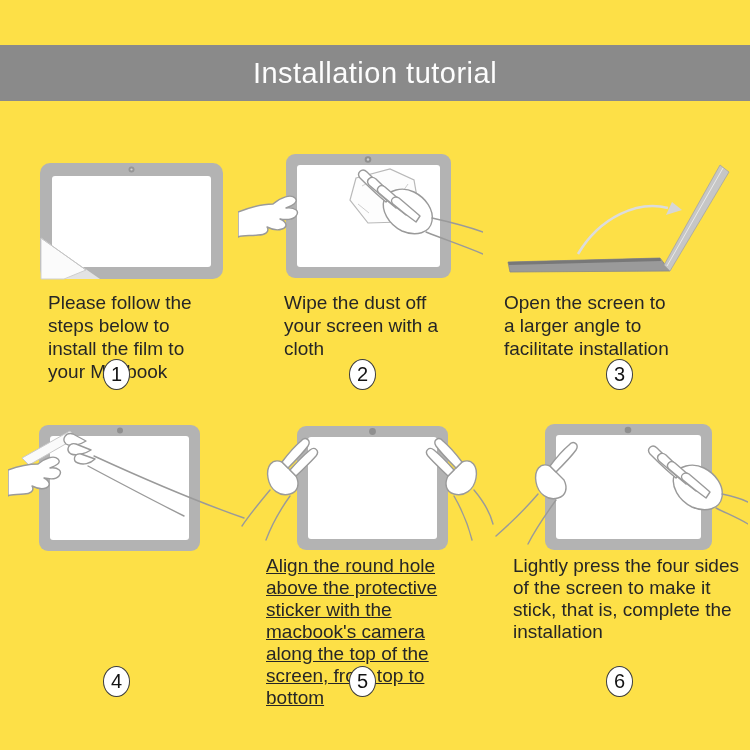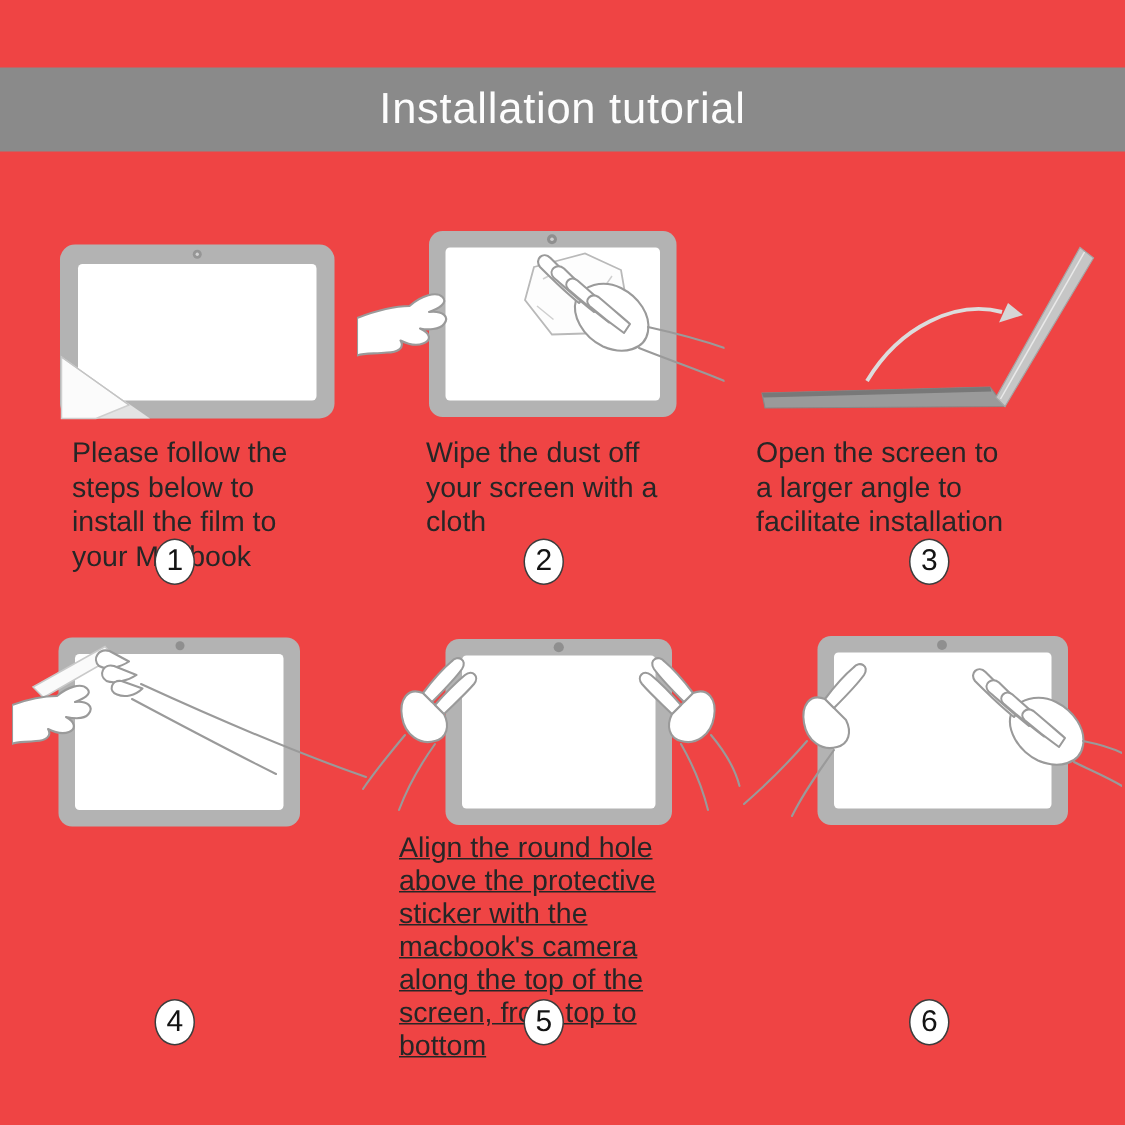--- a/index.html
+++ b/index.html
@@ -1,16 +1,16 @@
 <!DOCTYPE html>
 <html><head>
 <meta charset="utf-8">
 <style>
   html,body{margin:0;padding:0;background:#fff;}
-  .page{position:relative;width:750px;height:750px;background:#ef4444;overflow:hidden;
+  .page{position:relative;width:750px;height:750px;background:#fde047;overflow:hidden;
         font-family:"Liberation Sans", sans-serif;}
   .banner{position:absolute;left:0;top:45px;width:750px;height:56px;
           display:flex;align-items:center;justify-content:center;}
   .banner-title{font-size:29px;letter-spacing:0.5px;}
   .illu{position:absolute;}
   .caption{position:absolute;font-size:19px;color:#262626;line-height:23px;}
   .caption.r2{line-height:22px;}
   .badge{position:absolute;width:25px;height:29px;border:1.5px solid #3c3c3c;border-radius:50%;
          display:flex;align-items:center;justify-content:center;
          font-size:20px;color:#141414;background:#fff;}
@@ -133,18 +133,19 @@
 
   <div class="caption" style="left:48px;top:291px;width:175px;">Please follow the steps below to install the film to your Macbook</div>
   <div class="caption" style="left:284px;top:291px;width:175px;">Wipe the dust off your screen with a cloth</div>
   <div class="caption" style="left:504px;top:291px;width:175px;">Open the screen to a larger angle to facilitate installation</div>
 
   <div class="badge" style="left:103px;top:359px;">1</div>
   <div class="badge" style="left:349px;top:359px;">2</div>
   <div class="badge" style="left:606px;top:359px;">3</div>
 
   <div class="caption r2" style="left:266px;top:555px;width:205px;text-decoration:underline;">Align the round hole above the protective sticker with the macbook's camera along the top of the screen, from top to bottom</div>
+  <div class="caption r2" style="left:513px;top:555px;width:232px;">Lightly press the four sides of the screen to make it stick, that is, complete the installation</div>
 
   <div class="badge" style="left:103px;top:666px;">4</div>
   <div class="badge" style="left:349px;top:666px;">5</div>
   <div class="badge" style="left:606px;top:666px;">6</div>
 
 </div>
 
 </body></html>

